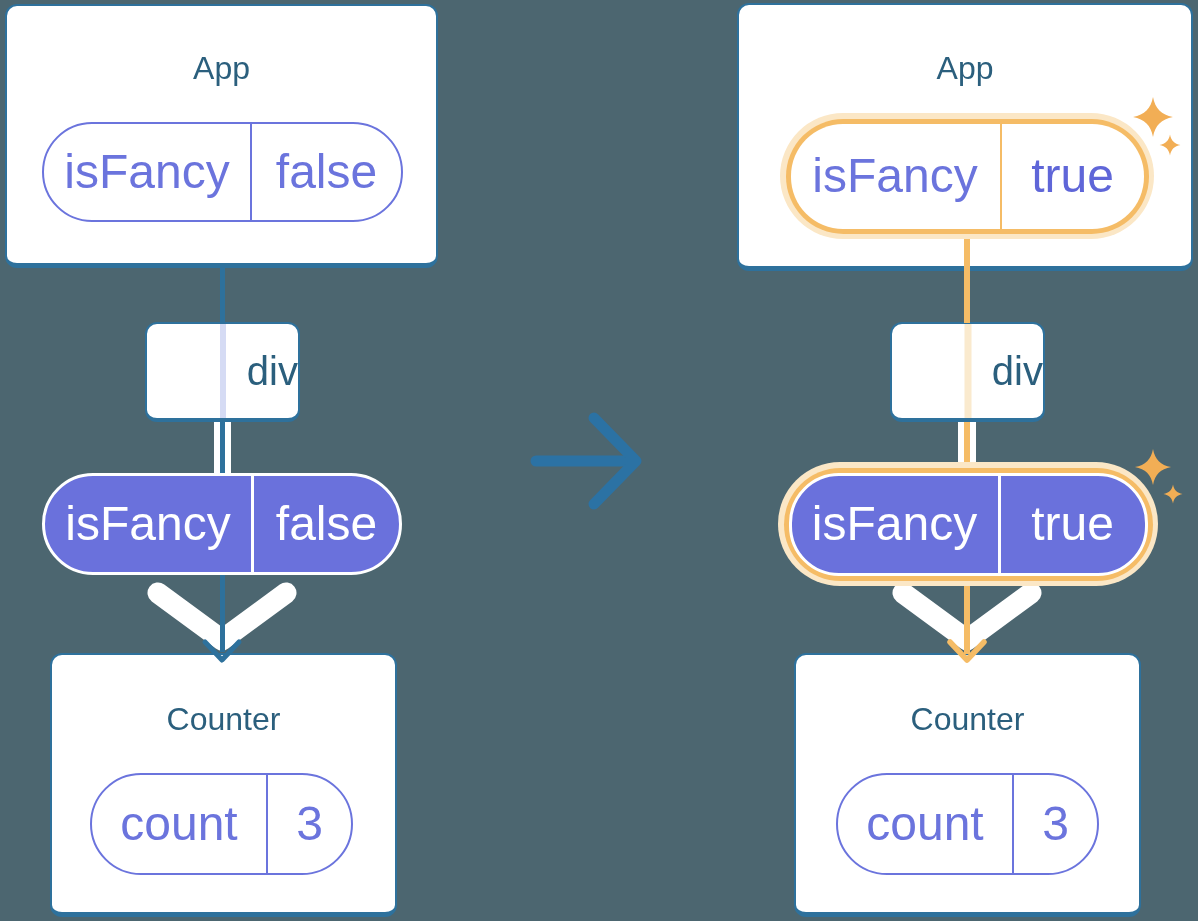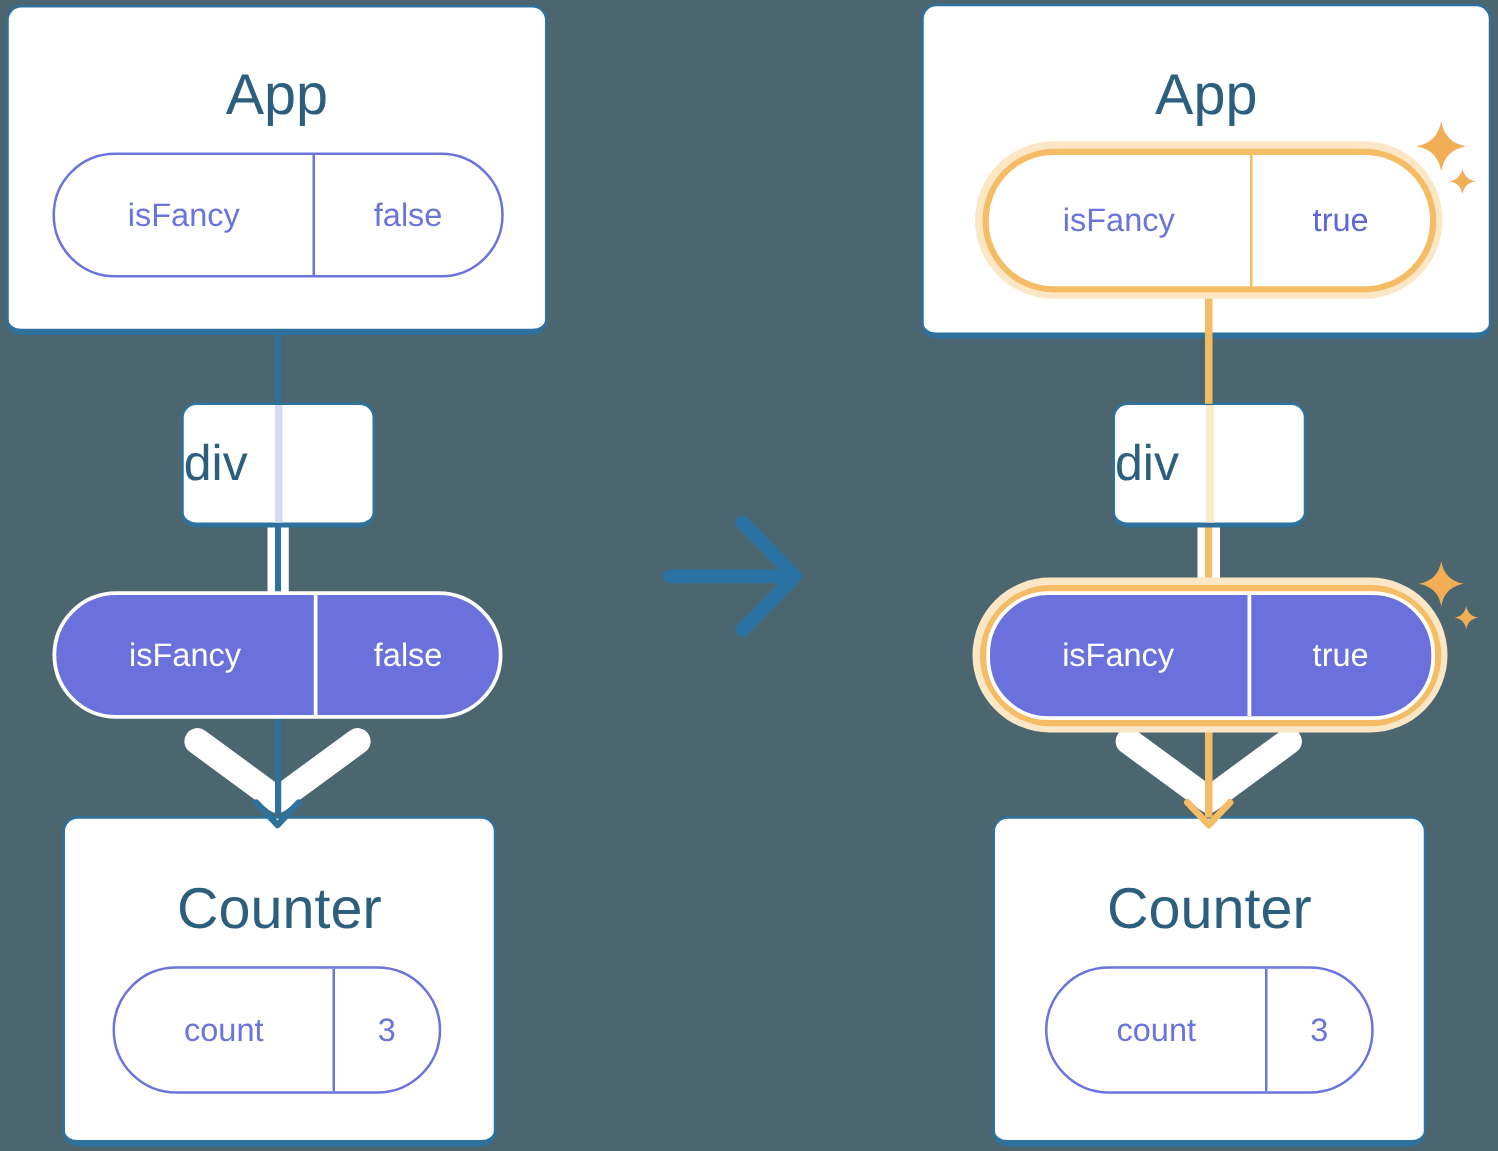--- a/index.html
+++ b/index.html
@@ -6,35 +6,35 @@
   .canvas{
     position:relative;width:1198px;height:921px;background:#4C6670;overflow:hidden;
     font-family:"Liberation Sans","DejaVu Sans",sans-serif;
   }
   
   .card{
     position:absolute;background:#fff;border:2px solid #2E719C;border-bottom-width:5px;
     border-radius:12px;box-sizing:border-box;z-index:1;
   }
   .card-title{
-    position:absolute;text-align:center;font-size:46px;font-weight:500;color:#2B5F7D;
+    position:absolute;text-align:center;font-size:32px;font-weight:500;color:#2B5F7D;
     z-index:2;line-height:1;
   }
   
   .node-box{
     position:absolute;background:#fff;border:2.5px solid #2E719C;border-bottom-width:4.5px;
-    border-radius:12px;box-sizing:border-box;z-index:1;display:flex;align-items:center;justify-content:flex-start;
+    border-radius:12px;box-sizing:border-box;z-index:1;display:flex;align-items:center;justify-content:flex-end;
   }
   .thru-line{position:absolute;top:0;bottom:0;left:50%;transform:translateX(-50%);z-index:0;}
   .box-label{position:relative;z-index:1;font-size:40px;font-weight:500;color:#2B5F7D;}
   
   .pill{position:absolute;display:flex;box-sizing:border-box;overflow:hidden;z-index:4;}
   .pill-outline{border:2.5px solid #6B74DD;border-radius:52px;background:#fff;color:#6B74DD;}
   .pill-solid{border:3px solid #fff;border-radius:52px;background:#6A71DC;color:#fff;}
-  .cell{display:flex;align-items:center;justify-content:center;font-size:26px;line-height:1;text-align:center;}
+  .cell{display:flex;align-items:center;justify-content:center;font-size:48px;line-height:1;text-align:center;}
   .cell.grow{flex:1;}
   .div-purple{border-right:2.5px solid #6B74DD;}
   .div-white{border-right:3px solid #fff;}
   .div-orange{border-right:2.5px solid #F5BC66;}
   .bold{font-weight:400;}
   
   .ring-outer{position:absolute;background:#FBE7C6;border-radius:64px;padding:5.5px;box-sizing:border-box;z-index:4;}
   .ring-mid{background:#F5BC66;border-radius:58px;padding:5px;height:100%;box-sizing:border-box;}
   .ring-white{background:#fff;border-radius:52px;height:100%;display:flex;overflow:hidden;color:#6B74DD;box-sizing:border-box;}
   .ring-purple{background:#6A71DC;border:3.5px solid #fff;border-radius:50px;height:100%;display:flex;overflow:hidden;color:#fff;box-sizing:border-box;}

